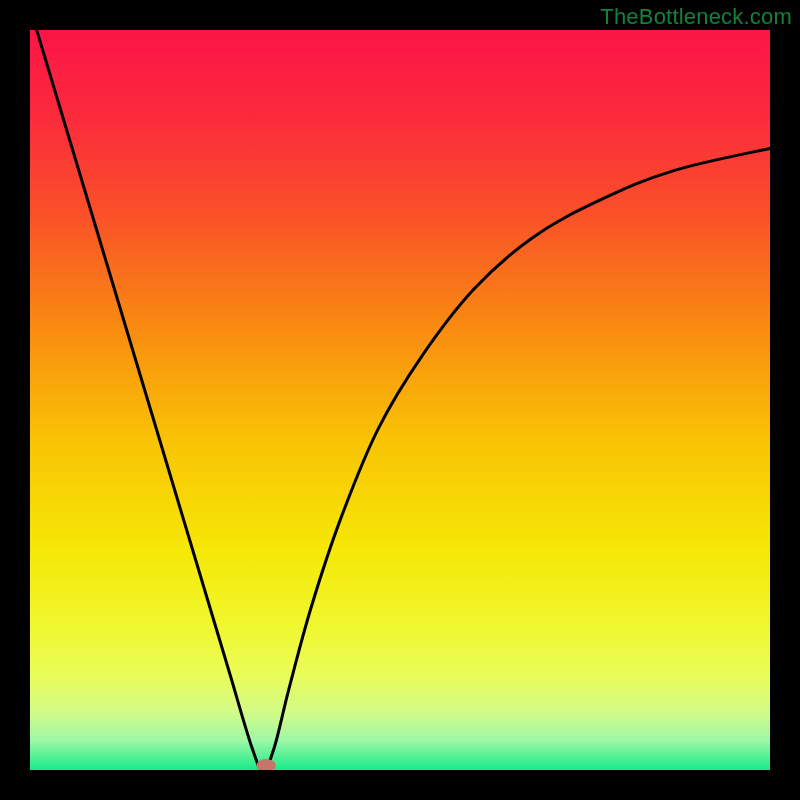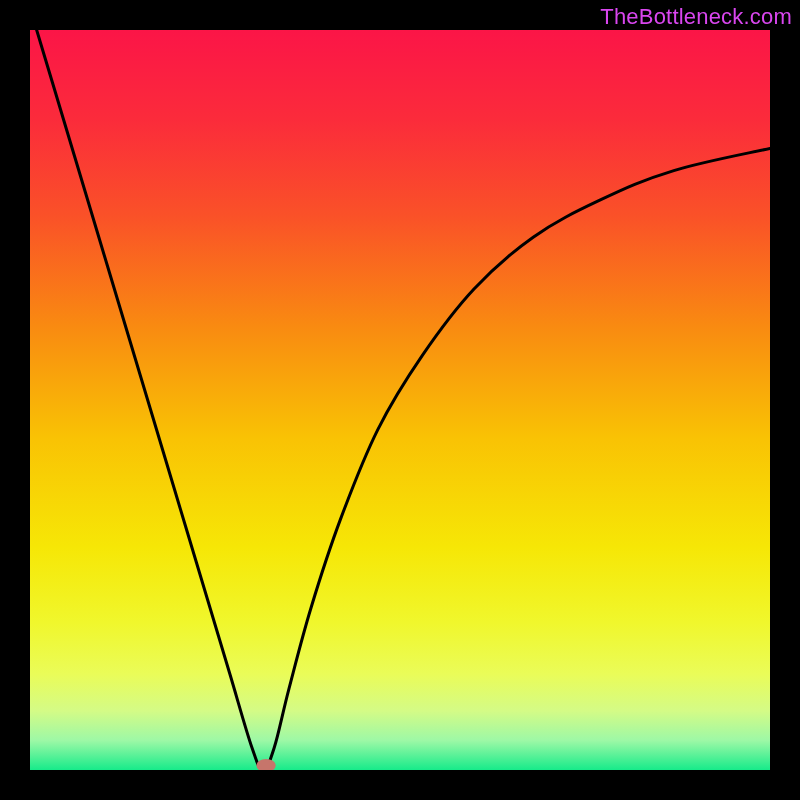--- a/index.html
+++ b/index.html
@@ -14,21 +14,21 @@
   .frame {
     position: relative;
     width: 800px;
     height: 800px;
     background: #000000;
   }
   .watermark {
     position: absolute;
     top: 4px;
     right: 8px;
-    color: #d946ef;
+    color: #15803d;
     font-size: 22px;
     font-weight: 400;
     letter-spacing: 0.2px;
     z-index: 30;
     user-select: none;
   }
   .plot-area {
     position: absolute;
     left: 30px;
     top: 30px;

